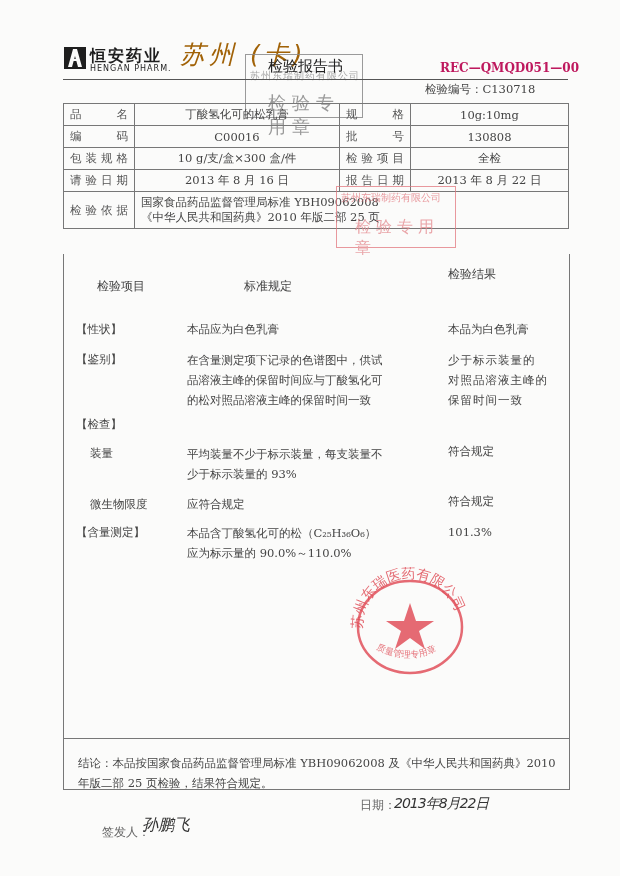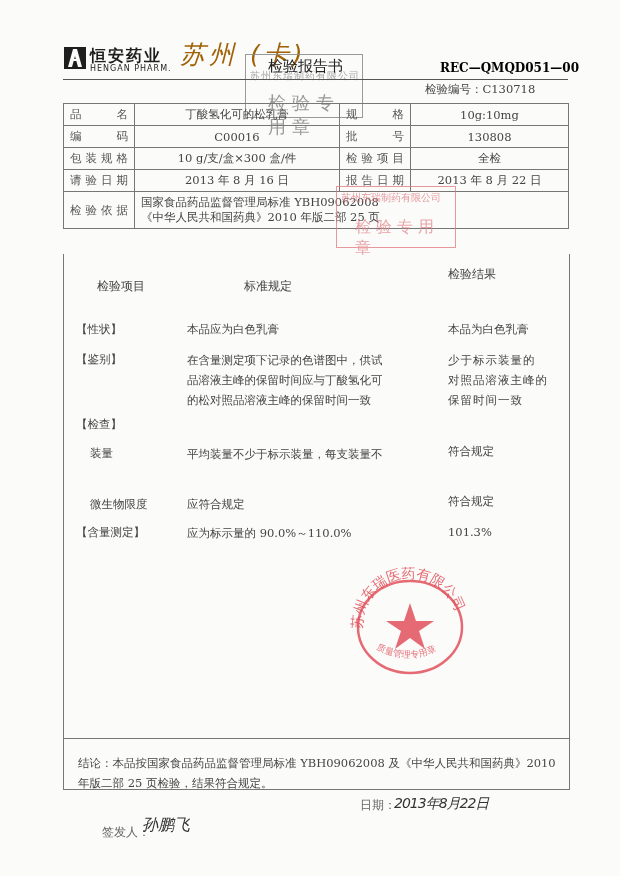--- a/index.html
+++ b/index.html
@@ -12,21 +12,21 @@
   .abs { position:absolute; }
   .hand { font-family:"DejaVu Sans", sans-serif; color:#555; }
   .handnote { left:180px; top:10px; font-size:25px; letter-spacing:4px; color:#a16207; font-style:italic;margin-top:28px; }
   
   .logo-box { left:64px; top:47px; width:22px; height:22px; background:#1e1e1e; }
   .logo-box svg { display:block; }
   .logo-cn { left:90px; top:46px; font-family:"DejaVu Sans",sans-serif; font-weight:bold; font-size:16px; color:#1e1e1e; letter-spacing:2px; }
   .logo-en { left:90px; top:64px; font-family:"DejaVu Sans",sans-serif; font-size:8px; color:#1e1e1e; letter-spacing:1px; }
   .header-line { left:63px; top:79px; width:505px; height:0; border-top:1.5px solid #555; }
   .doc-title { left:268px; top:57px; font-size:15px; color:#222; }
-  .doc-code { left:440px; top:61px; font-size:12px; font-weight:bold; color:#000000; }
+  .doc-code { left:440px; top:61px; font-size:12px; font-weight:bold; color:#be185d; }
   .doc-number { left:425px; top:82px; font-size:11.5px; color:#444; }
   
   .stamp-grey { left:245px; top:54px; width:116px; height:62px; border:1.3px solid #8a8a8a; opacity:.85; }
   .stamp-grey .row1 { position:absolute; left:4px; top:14px; font-size:10px; color:#999; letter-spacing:1px; }
   .stamp-grey .row2 { position:absolute; left:22px; top:36px; font-size:18px; color:#8a8a8a; letter-spacing:6px; }
   
   .stamp-red-rect { left:336px; top:186px; width:118px; height:60px; border:1.3px solid #e2777e; opacity:.75; }
   .stamp-red-rect .row1 { position:absolute; left:4px; top:4px; font-size:10px; color:#e2777e; }
   .stamp-red-rect .row2 { position:absolute; left:18px; top:30px; font-size:16px; color:#e48a8f; letter-spacing:5px; }
   
@@ -135,29 +135,31 @@
   <div>少于标示装量的</div>
   <div>对照品溶液主峰的</div>
   <div>保留时间一致</div>
 </div>
 
 <div class="abs txt" style="left:76px;top:415px;">【检查】</div>
 
 <div class="abs txt" style="left:90px;top:444px;">装量</div>
 <div class="abs txt" style="left:187px;top:444px;line-height:20px;">
   <div>平均装量不少于标示装量，每支装量不</div>
+  <div>少于标示装量的 93%</div>
 </div>
 <div class="abs txt" style="left:448px;top:442px;">符合规定</div>
 
 <div class="abs txt" style="left:90px;top:495px;">微生物限度</div>
 <div class="abs txt" style="left:187px;top:495px;">应符合规定</div>
 <div class="abs txt" style="left:448px;top:492px;">符合规定</div>
 
 <div class="abs txt" style="left:76px;top:523px;">【含量测定】</div>
 <div class="abs txt" style="left:187px;top:523px;line-height:20px;">
+  <div>本品含丁酸氢化可的松（C₂₅H₃₆O₆）</div>
   <div>应为标示量的  90.0%～110.0%</div>
 </div>
 <div class="abs txt" style="left:448px;top:523px;">101.3%</div>
 
 <div class="abs round-stamp">
   <svg width="130" height="110" viewBox="0 0 130 110">
     <defs>
       <path id="arcTop" d="M 18 62 A 48 48 0 0 1 114 56"></path>
       <path id="arcBot" d="M 32 82 Q 66 100 100 80"></path>
     </defs>

